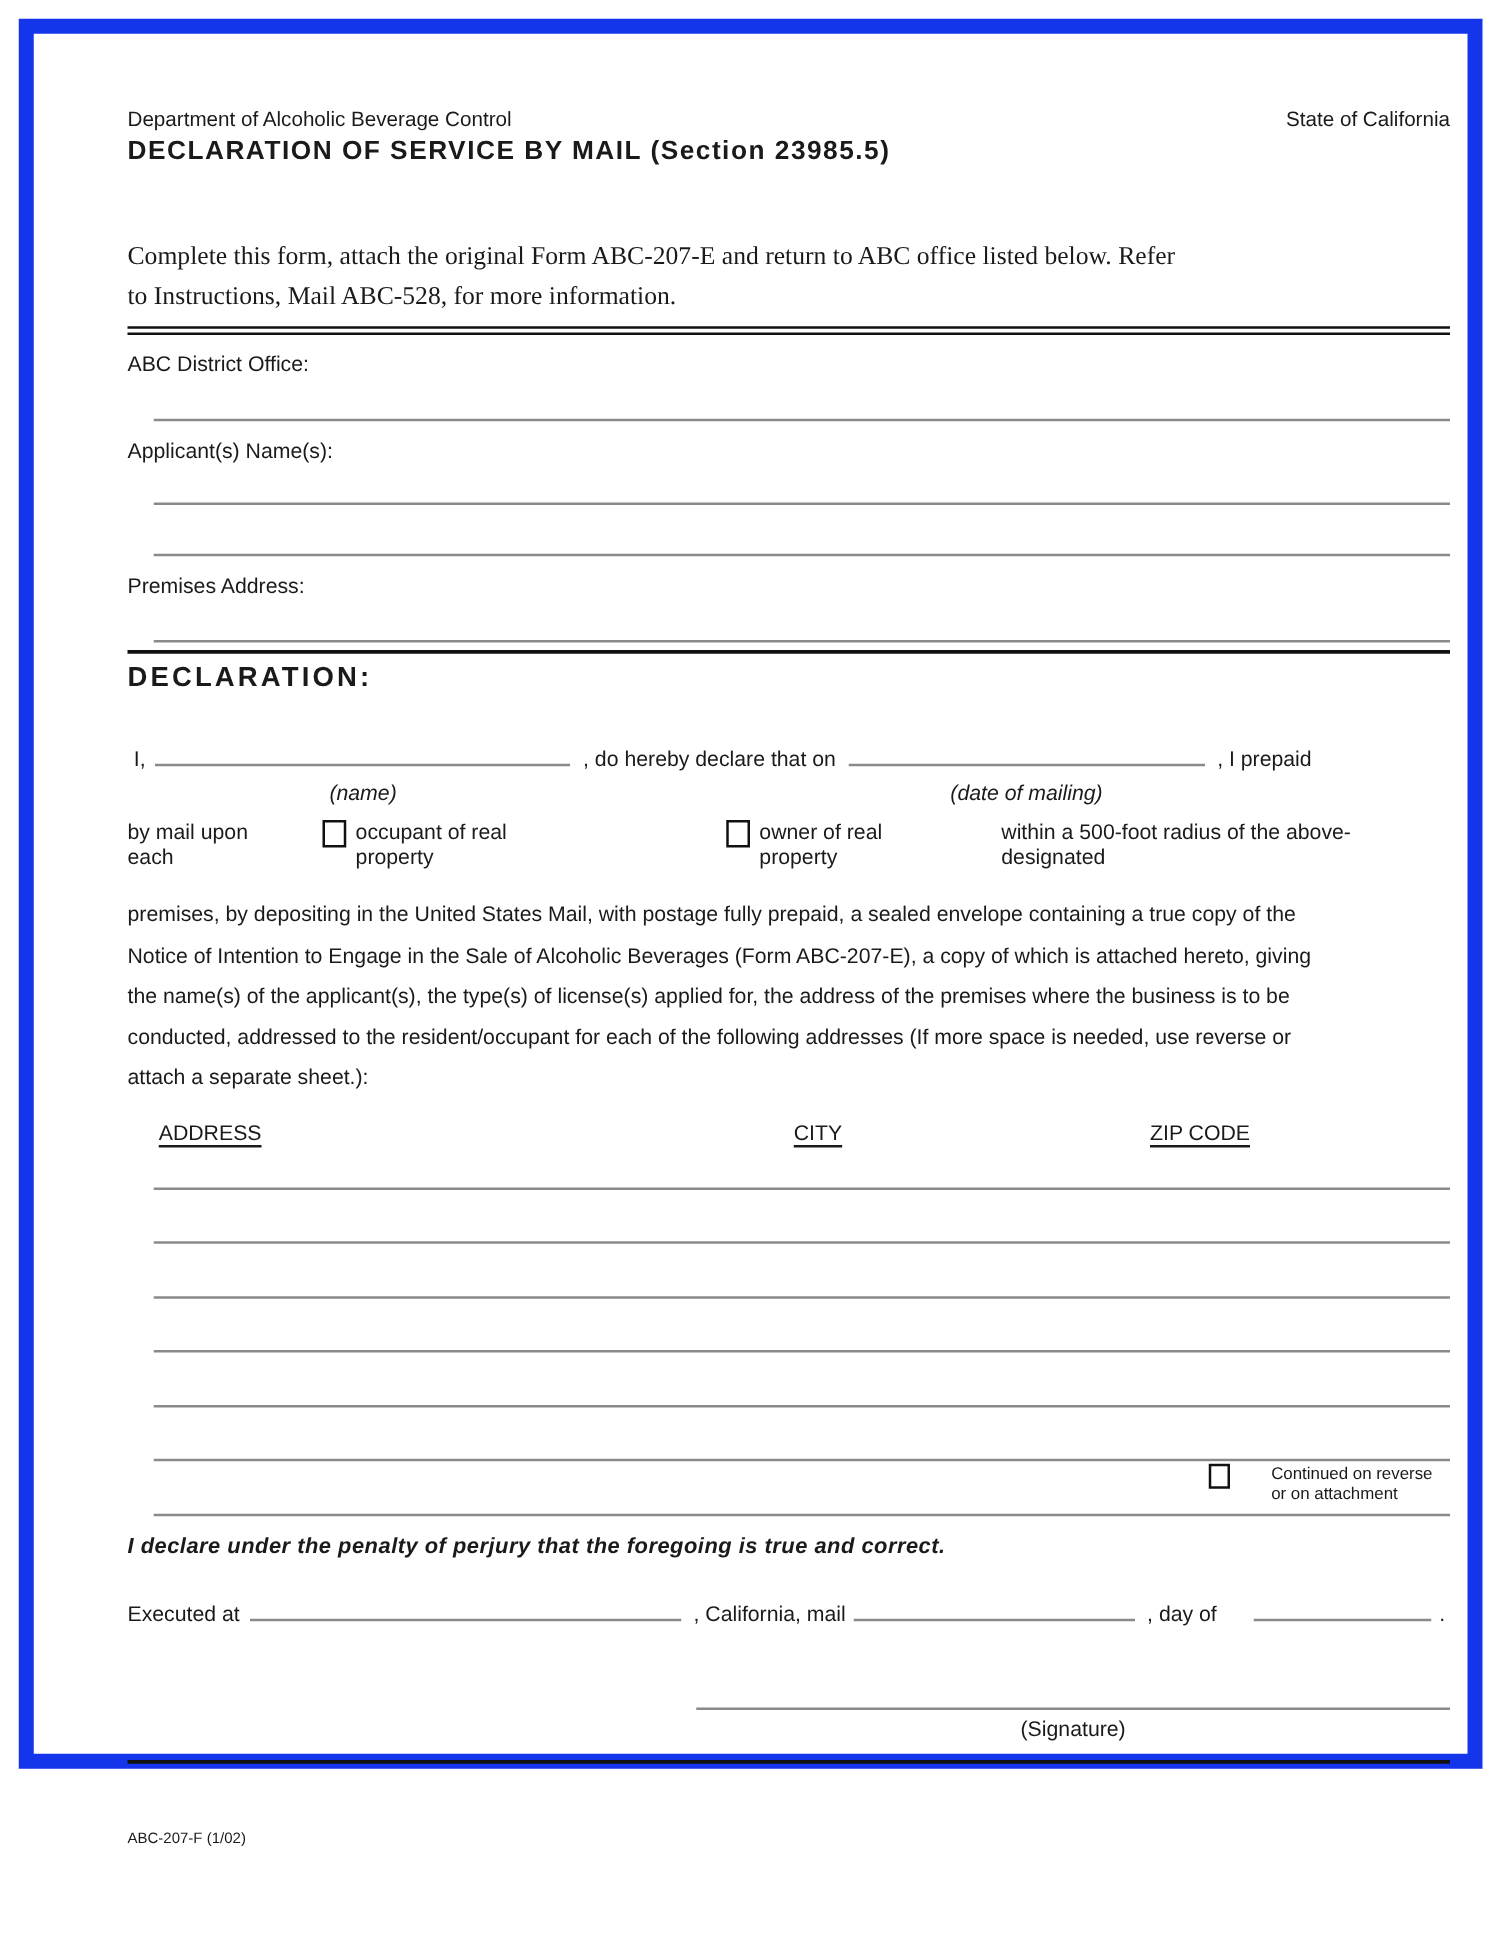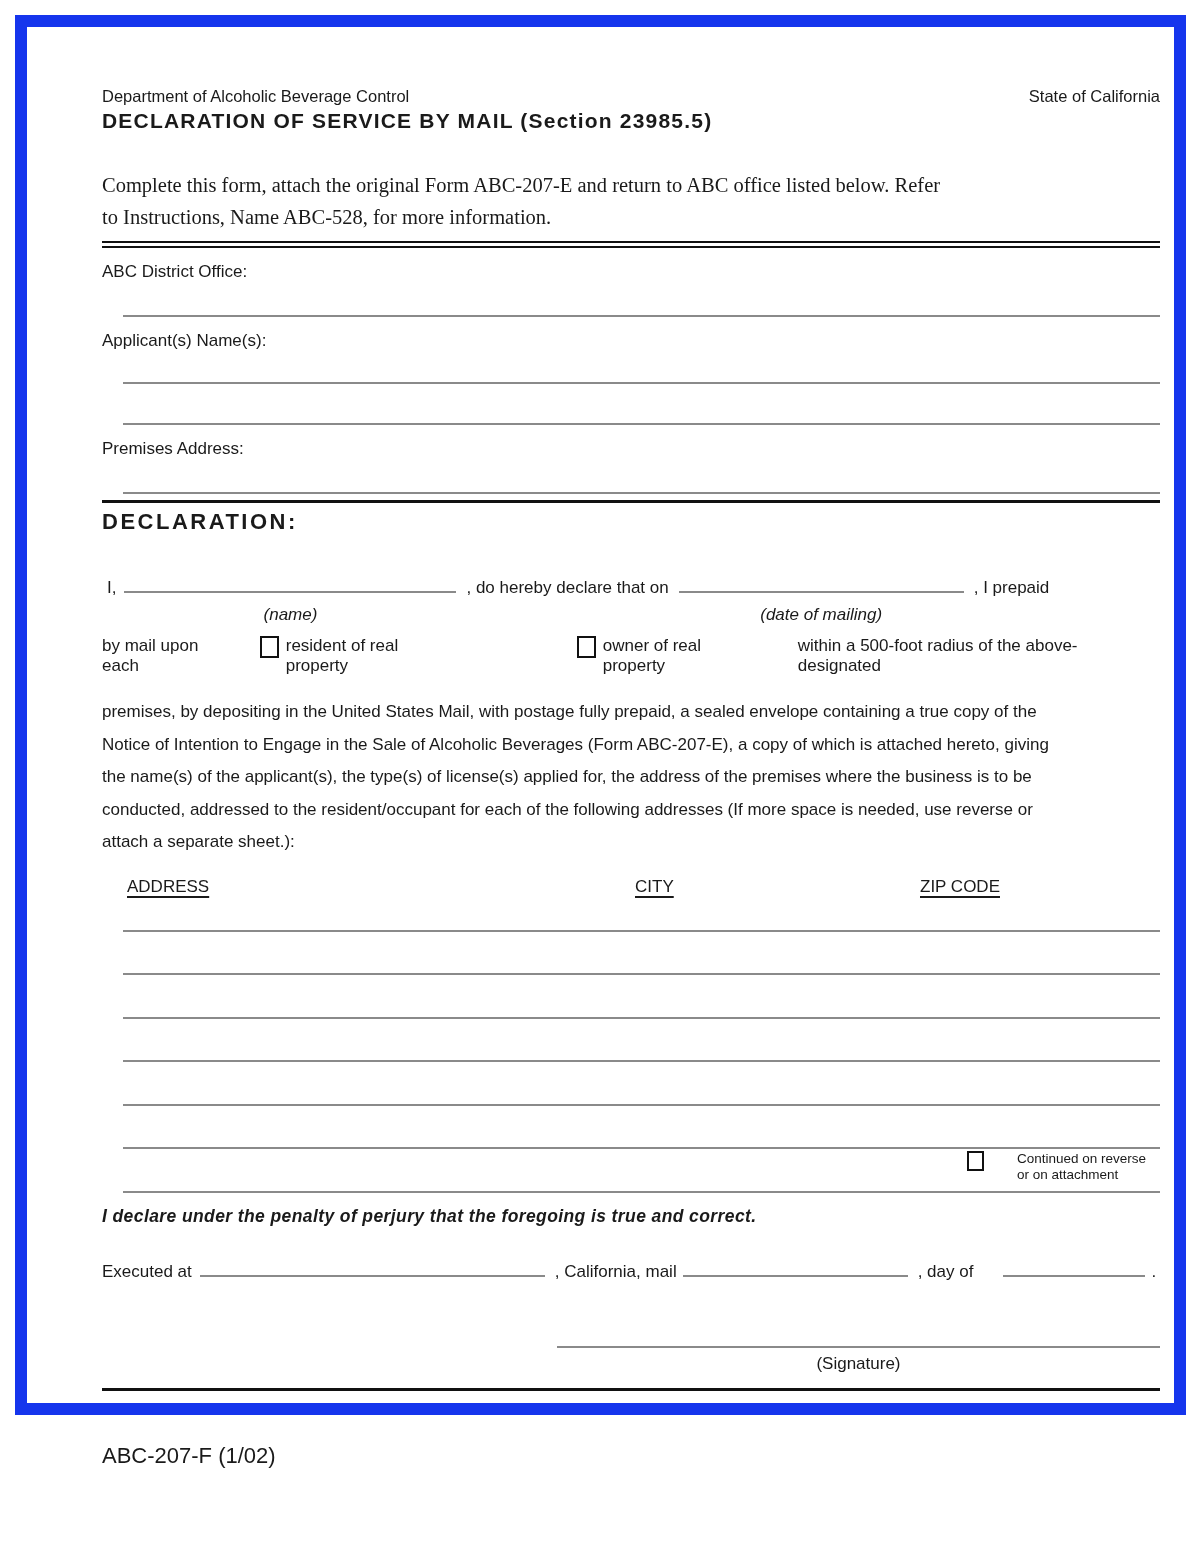--- a/index.html
+++ b/index.html
@@ -23,21 +23,21 @@
   .content {
     position: absolute;
     left: 27px; top: 27px;
     width: 1147px; height: 1376px;
     padding: 33px 41px 0 48px;
   }
   
   .hdr-row { display: flex; justify-content: space-between; align-items: flex-start; font-size: 16.5px; }
   .form-title { font-size: 21px; font-weight: bold; letter-spacing: 1.2px; margin-top: 3px; }
   
-  .intro { font-family: "Liberation Serif", serif; font-size: 20.5px; line-height: 32px; margin-top: 36px; }
+  .intro { font-family: "Liberation Serif", serif; font-size: 20.5px; line-height: 32px; margin-top: 56px; }
   .double-rule { margin-top: 8px; border-top: 7px double #111; }
   
   .field-label { font-size: 17px; margin-top: 14px; }
   .write-line { border-bottom: 2px solid #8a8a8a; margin-left: 21px; }
   .fl-district { margin-top: 33px; }
   .fl-app1 { margin-top: 31px; }
   .fl-app2 { margin-top: 39px; }
   .fl-prem { margin-top: 33px; }
   .thick-rule { margin-top: 6px; border-top: 3px solid #111; }
   .decl-heading { font-size: 22px; font-weight: bold; letter-spacing: 2.5px; margin-top: 6px; }
@@ -82,38 +82,38 @@
   .exec-row { display: flex; align-items: baseline; font-size: 17px; margin-top: 30px; }
   .b-place { width: 345px; margin-left: 8px; }
   .b-execdate { width: 225px; margin-left: 6px; }
   .b-day { width: 142px; margin-left: 30px; }
   .period { margin-left: 6px; }
   
   .sig-block { margin-left: 455px; width: 603px; margin-top: 14px; }
   .sig-line { height: 52px; border-bottom: 2px solid #8a8a8a; }
   .sig-caption { text-align: center; font-size: 17px; padding-top: 6px; }
   .bottom-rule { margin-top: 14px; border-top: 3px solid #111; }
-  .footer { font-size: 22px; margin-top: 52px; }
+  .footer { font-size: 12px; margin-top: 52px; }
 </style>
 </head>
 <body>
 
 <div class="page">
   <div class="blue-frame" style="border-color: rgb(21, 53, 237);">
     <div class="content">
 
       <div class="hdr-row">
         <span>Department of Alcoholic Beverage Control</span>
         <span>State of California</span>
       </div>
       <div class="form-title">DECLARATION OF SERVICE BY MAIL (Section 23985.5)</div>
 
       <div class="intro">
         <div>Complete this form, attach the original Form ABC-207-E and return to ABC office listed below.  Refer</div>
-        <div>to Instructions, Name ABC-528, for more information.</div>
+        <div>to Instructions, Mail ABC-528, for more information.</div>
       </div>
       <div class="double-rule"></div>
 
       <div class="field-label">ABC District Office:</div>
       <div class="write-line fl-district"></div>
 
       <div class="field-label">Applicant(s) Name(s):</div>
       <div class="write-line fl-app1"></div>
       <div class="write-line fl-app2"></div>
 
@@ -133,21 +133,21 @@
         <span class="blank b-date">
           <span></span>
           <span class="caption">(date of mailing)</span>
         </span>
         <span class="tail">, I prepaid</span>
       </div>
 
       <div class="cb-row">
         <span>by mail upon each</span>
         <span class="checkbox"></span>
-        <span>resident of real property</span>
+        <span>occupant of real property</span>
         <span class="cb-gap"></span>
         <span class="checkbox"></span>
         <span>owner of real property</span>
         <span class="radius-text">within a 500-foot radius of the above-designated</span>
       </div>
 
       <div class="body-par">
         <div>premises, by depositing in the United States Mail, with postage fully prepaid, a sealed envelope containing a true copy of the</div>
         <div>Notice of Intention to Engage in the Sale of Alcoholic Beverages (Form ABC-207-E), a copy of which is attached hereto, giving</div>
         <div>the name(s) of the applicant(s), the type(s) of license(s) applied for, the address of the premises where the business is to be</div>

